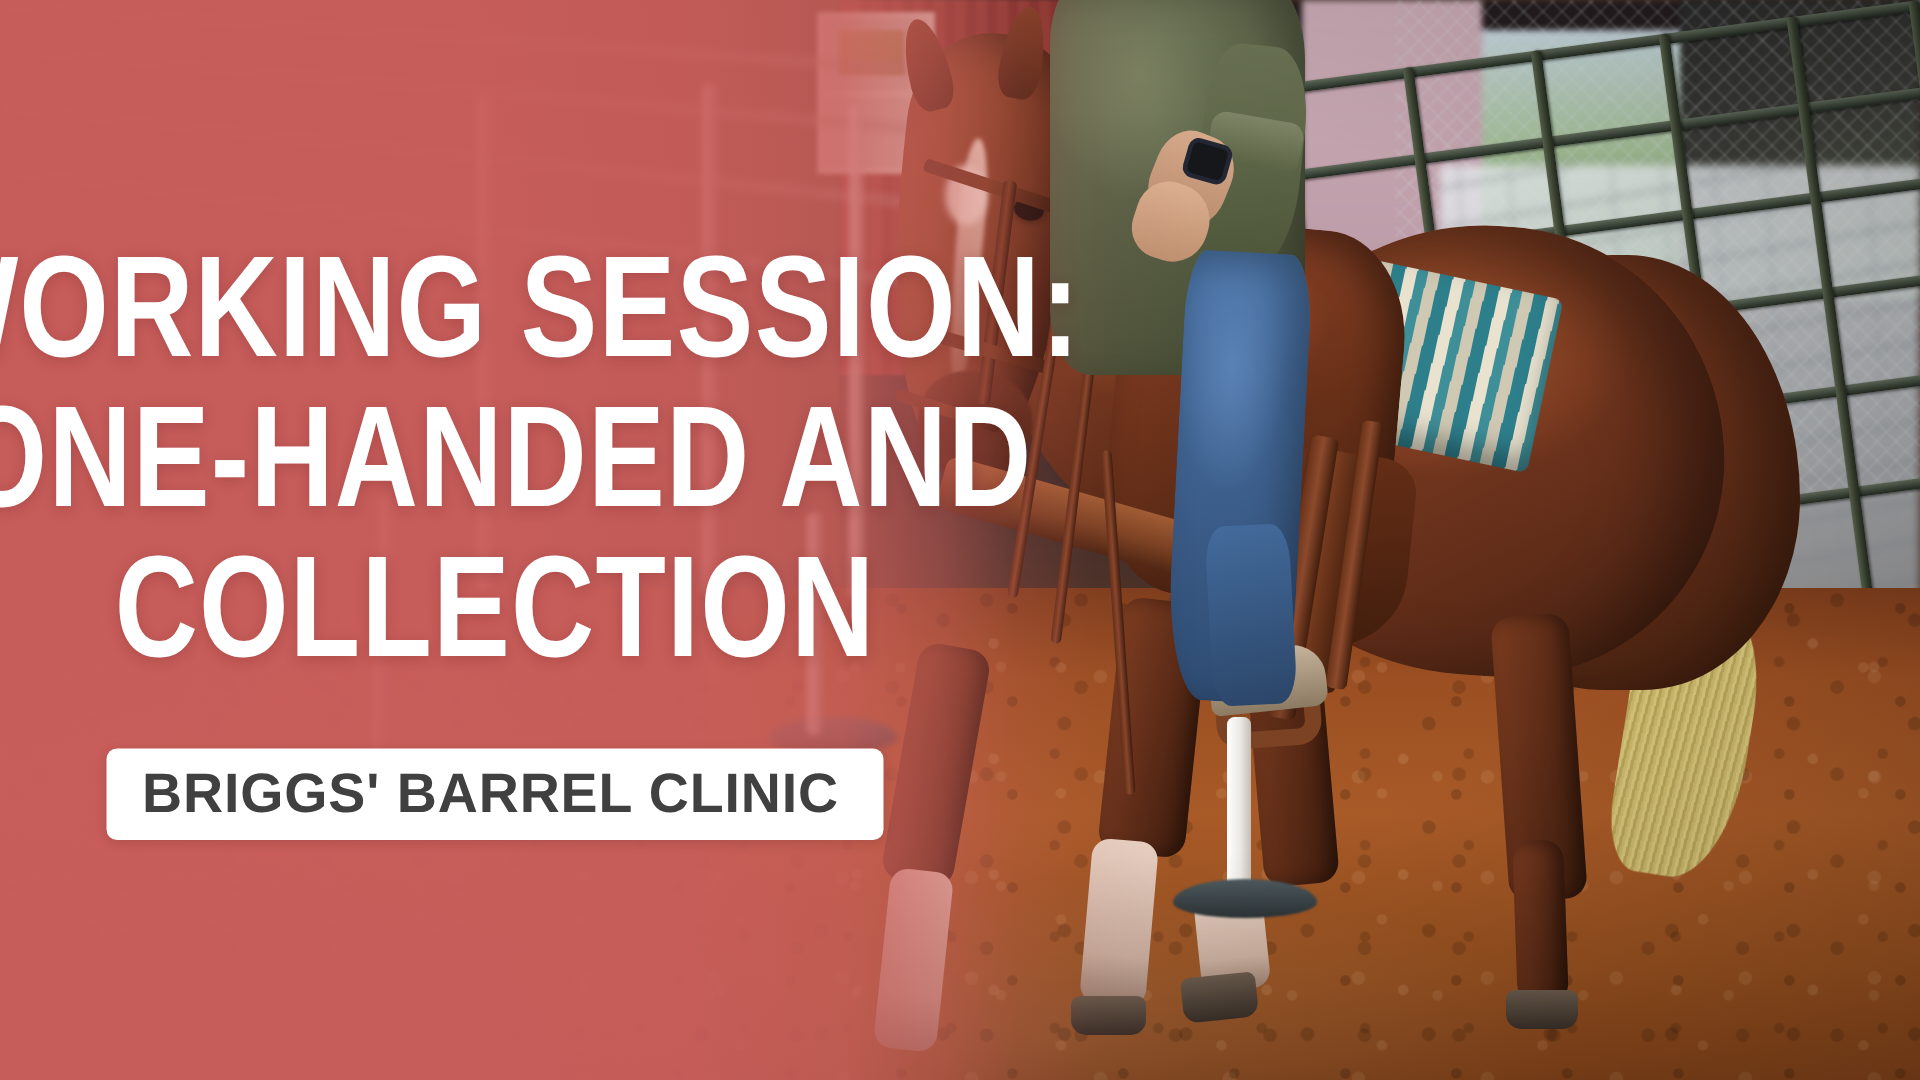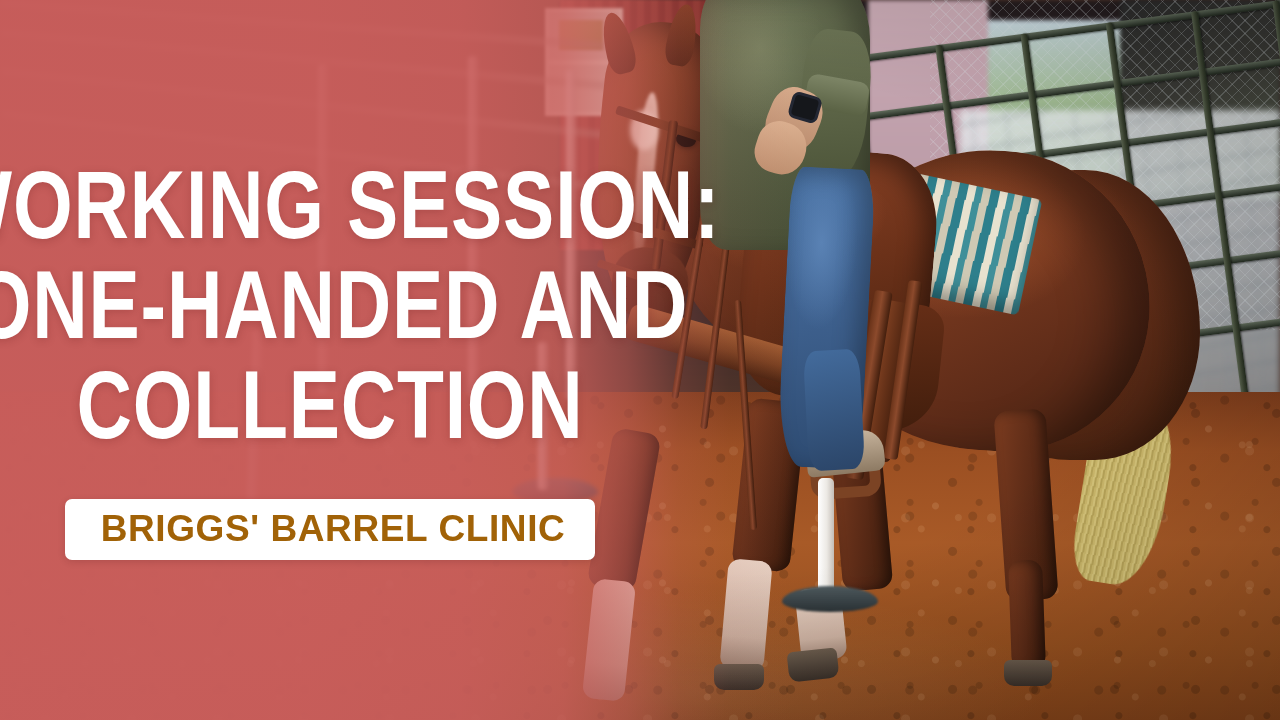--- a/index.html
+++ b/index.html
@@ -417,23 +417,23 @@
     transform:scaleX(.80);
     transform-origin:center center;
     white-space:nowrap;
     text-shadow:0 2px 10px rgba(90,20,20,.22);
   }
   .headline .ln { display:block; }
 
   .badge {
     margin-top:44px;
     background:#ffffff;
-    color:#a16207;
+    color:#404040;
     border-radius:7px;
-    padding:11px 30px 13px 36px;
+    padding:11px 30px 13px 24px;
     font-family:"Liberation Sans","DejaVu Sans", sans-serif;
     font-weight:700;
     font-size:37px;
     line-height:1;
     letter-spacing:.6px;
     text-transform:uppercase;
     white-space:nowrap;
     box-shadow:0 2px 7px rgba(70,20,20,.18);
   }
 </style>

